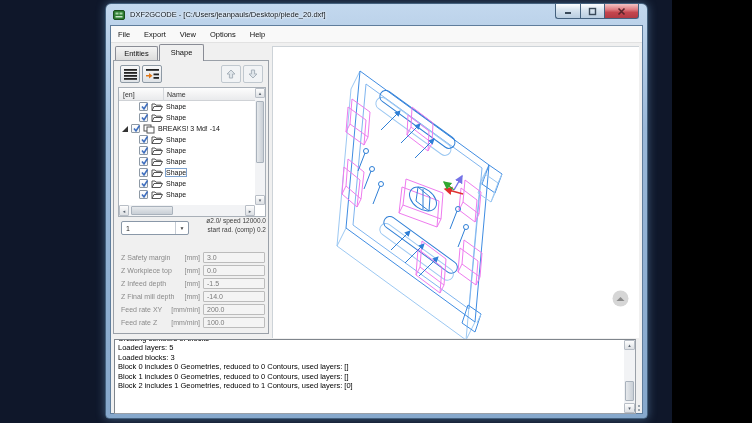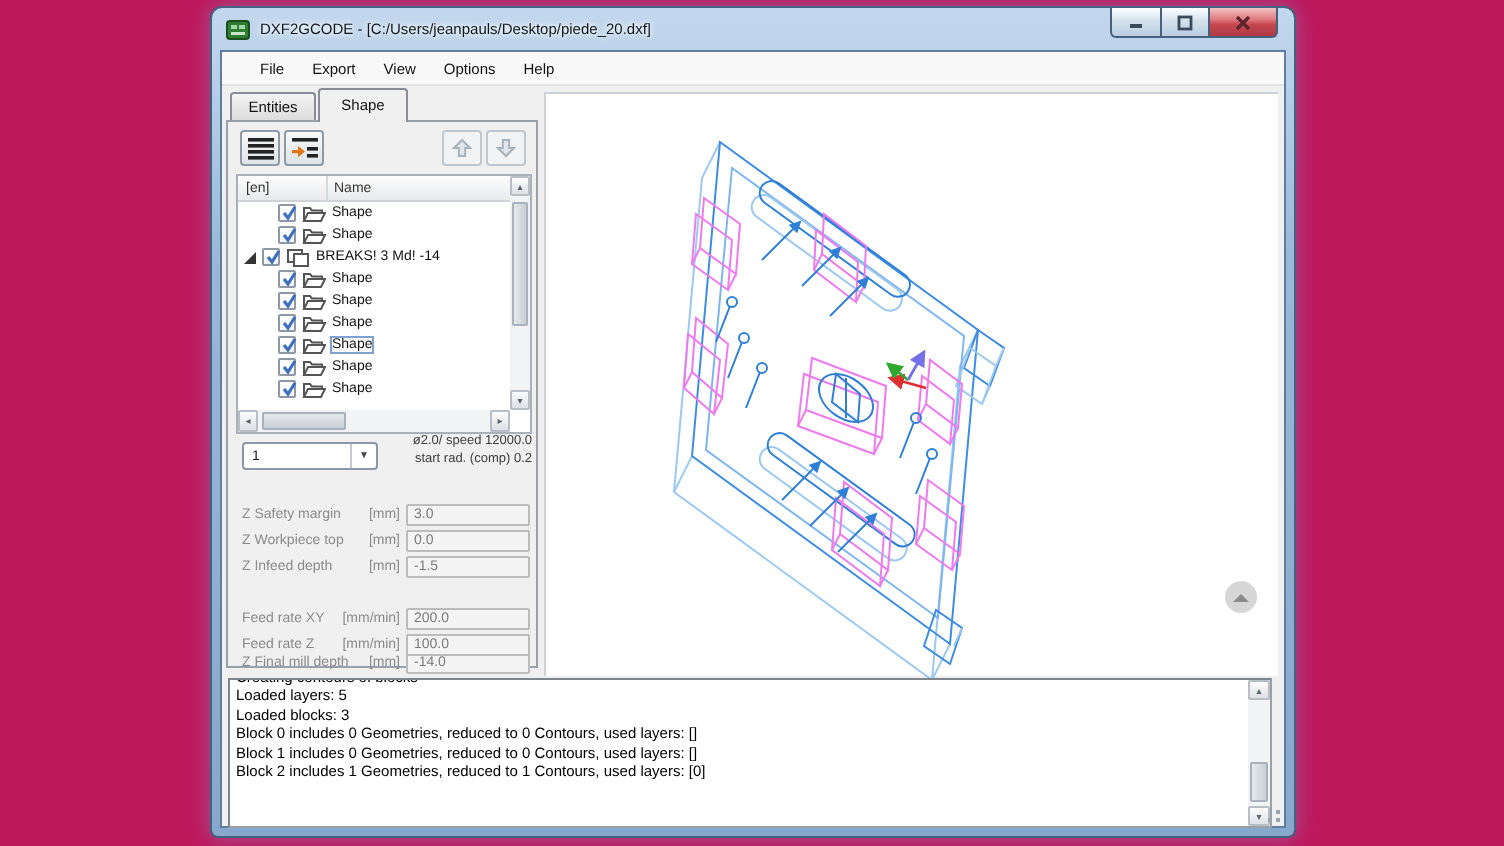--- a/index.html
+++ b/index.html
@@ -1,17 +1,17 @@
 <!DOCTYPE html>
 <html><head>
 <meta charset="utf-8">
 <style>
   html,body{margin:0;padding:0;background:#000;}
   *{box-sizing:border-box;font-family:"Liberation Sans",sans-serif;}
-  .stage{position:relative;width:752px;height:423px;background:#be185d;overflow:hidden;}
+  .stage{position:relative;width:672px;height:423px;background:#0f172a;overflow:hidden;}
 
   
   .window{position:absolute;left:105px;top:3px;width:543px;height:416px;
     background:linear-gradient(#c3d8ee,#9ab8d8 30%,#86a8cc);
     border:1px solid #44617e;border-radius:6px 6px 4px 4px;
     box-shadow:0 0 10px rgba(120,170,220,.45);}
   .titlebar{position:absolute;left:0;top:0;right:0;height:21px;}
   .app-icon{position:absolute;left:7px;top:5px;width:12px;height:12px;}
   .title-text{position:absolute;left:24px;top:0;line-height:21px;font-size:7.5px;color:#10161c;
     text-shadow:0 0 3px #fff,0 0 3px #fff;white-space:nowrap;}
@@ -21,21 +21,21 @@
   .wbtn.min{width:25px;border-radius:0 0 0 3px;border-right:none;}
   .wbtn.max{width:25px;}
   .wbtn.close{width:34px;border-radius:0 0 3px 0;border-left:none;
     background:linear-gradient(#f4c4c4,#df7b80 40%,#c4464e 60%,#b23a44);}
 
   .winbody{position:absolute;left:4px;top:21px;right:4px;bottom:4px;
     background:#f0f0f0;border:1px solid #5f7d9c;}
   
 
   .menubar{position:absolute;left:0;top:0;right:0;height:17px;background:#f9f9f9;
-    border-bottom:1px solid #e2e2e2;display:flex;align-items:center;padding-left:12px;}
+    border-bottom:1px solid #e2e2e2;display:flex;align-items:center;padding-left:0;}
   .menu-item{font-size:7.5px;color:#111;padding:0 7px;line-height:17px;cursor:default;}
 
   
   .tab{position:absolute;font-size:7.5px;color:#111;text-align:center;
     border:1px solid #898c95;border-bottom:none;border-radius:2px 2px 0 0;}
   .tab.inactive{left:4px;top:20px;width:43px;height:14px;line-height:14px;
     background:linear-gradient(#f4f4f4,#dcdcdc);}
   .tab.active{left:48px;top:18px;width:45px;height:17px;line-height:16px;background:#f0f0f0;z-index:3;}
 
   
@@ -334,21 +334,21 @@
         <div class="prow" style="top:204px;">
           <span class="plabel">Z Workpiece top</span>
           <span class="punit">[mm]</span>
           <input class="pfield" readonly="" value="0.0" style="">
         </div>
         <div class="prow" style="top:217px;">
           <span class="plabel">Z Infeed depth</span>
           <span class="punit">[mm]</span>
           <input class="pfield" readonly="" value="-1.5" style="">
         </div>
-        <div class="prow" style="top:230px;margin-top:35px;">
+        <div class="prow" style="top:230px;">
           <span class="plabel">Z Final mill depth</span>
           <span class="punit">[mm]</span>
           <input class="pfield" readonly="" value="-14.0" style="">
         </div>
         <div class="prow" style="top:243px;">
           <span class="plabel">Feed rate XY</span>
           <span class="punit">[mm/min]</span>
           <input class="pfield" readonly="" value="200.0" style="">
         </div>
         <div class="prow" style="top:256px;">

